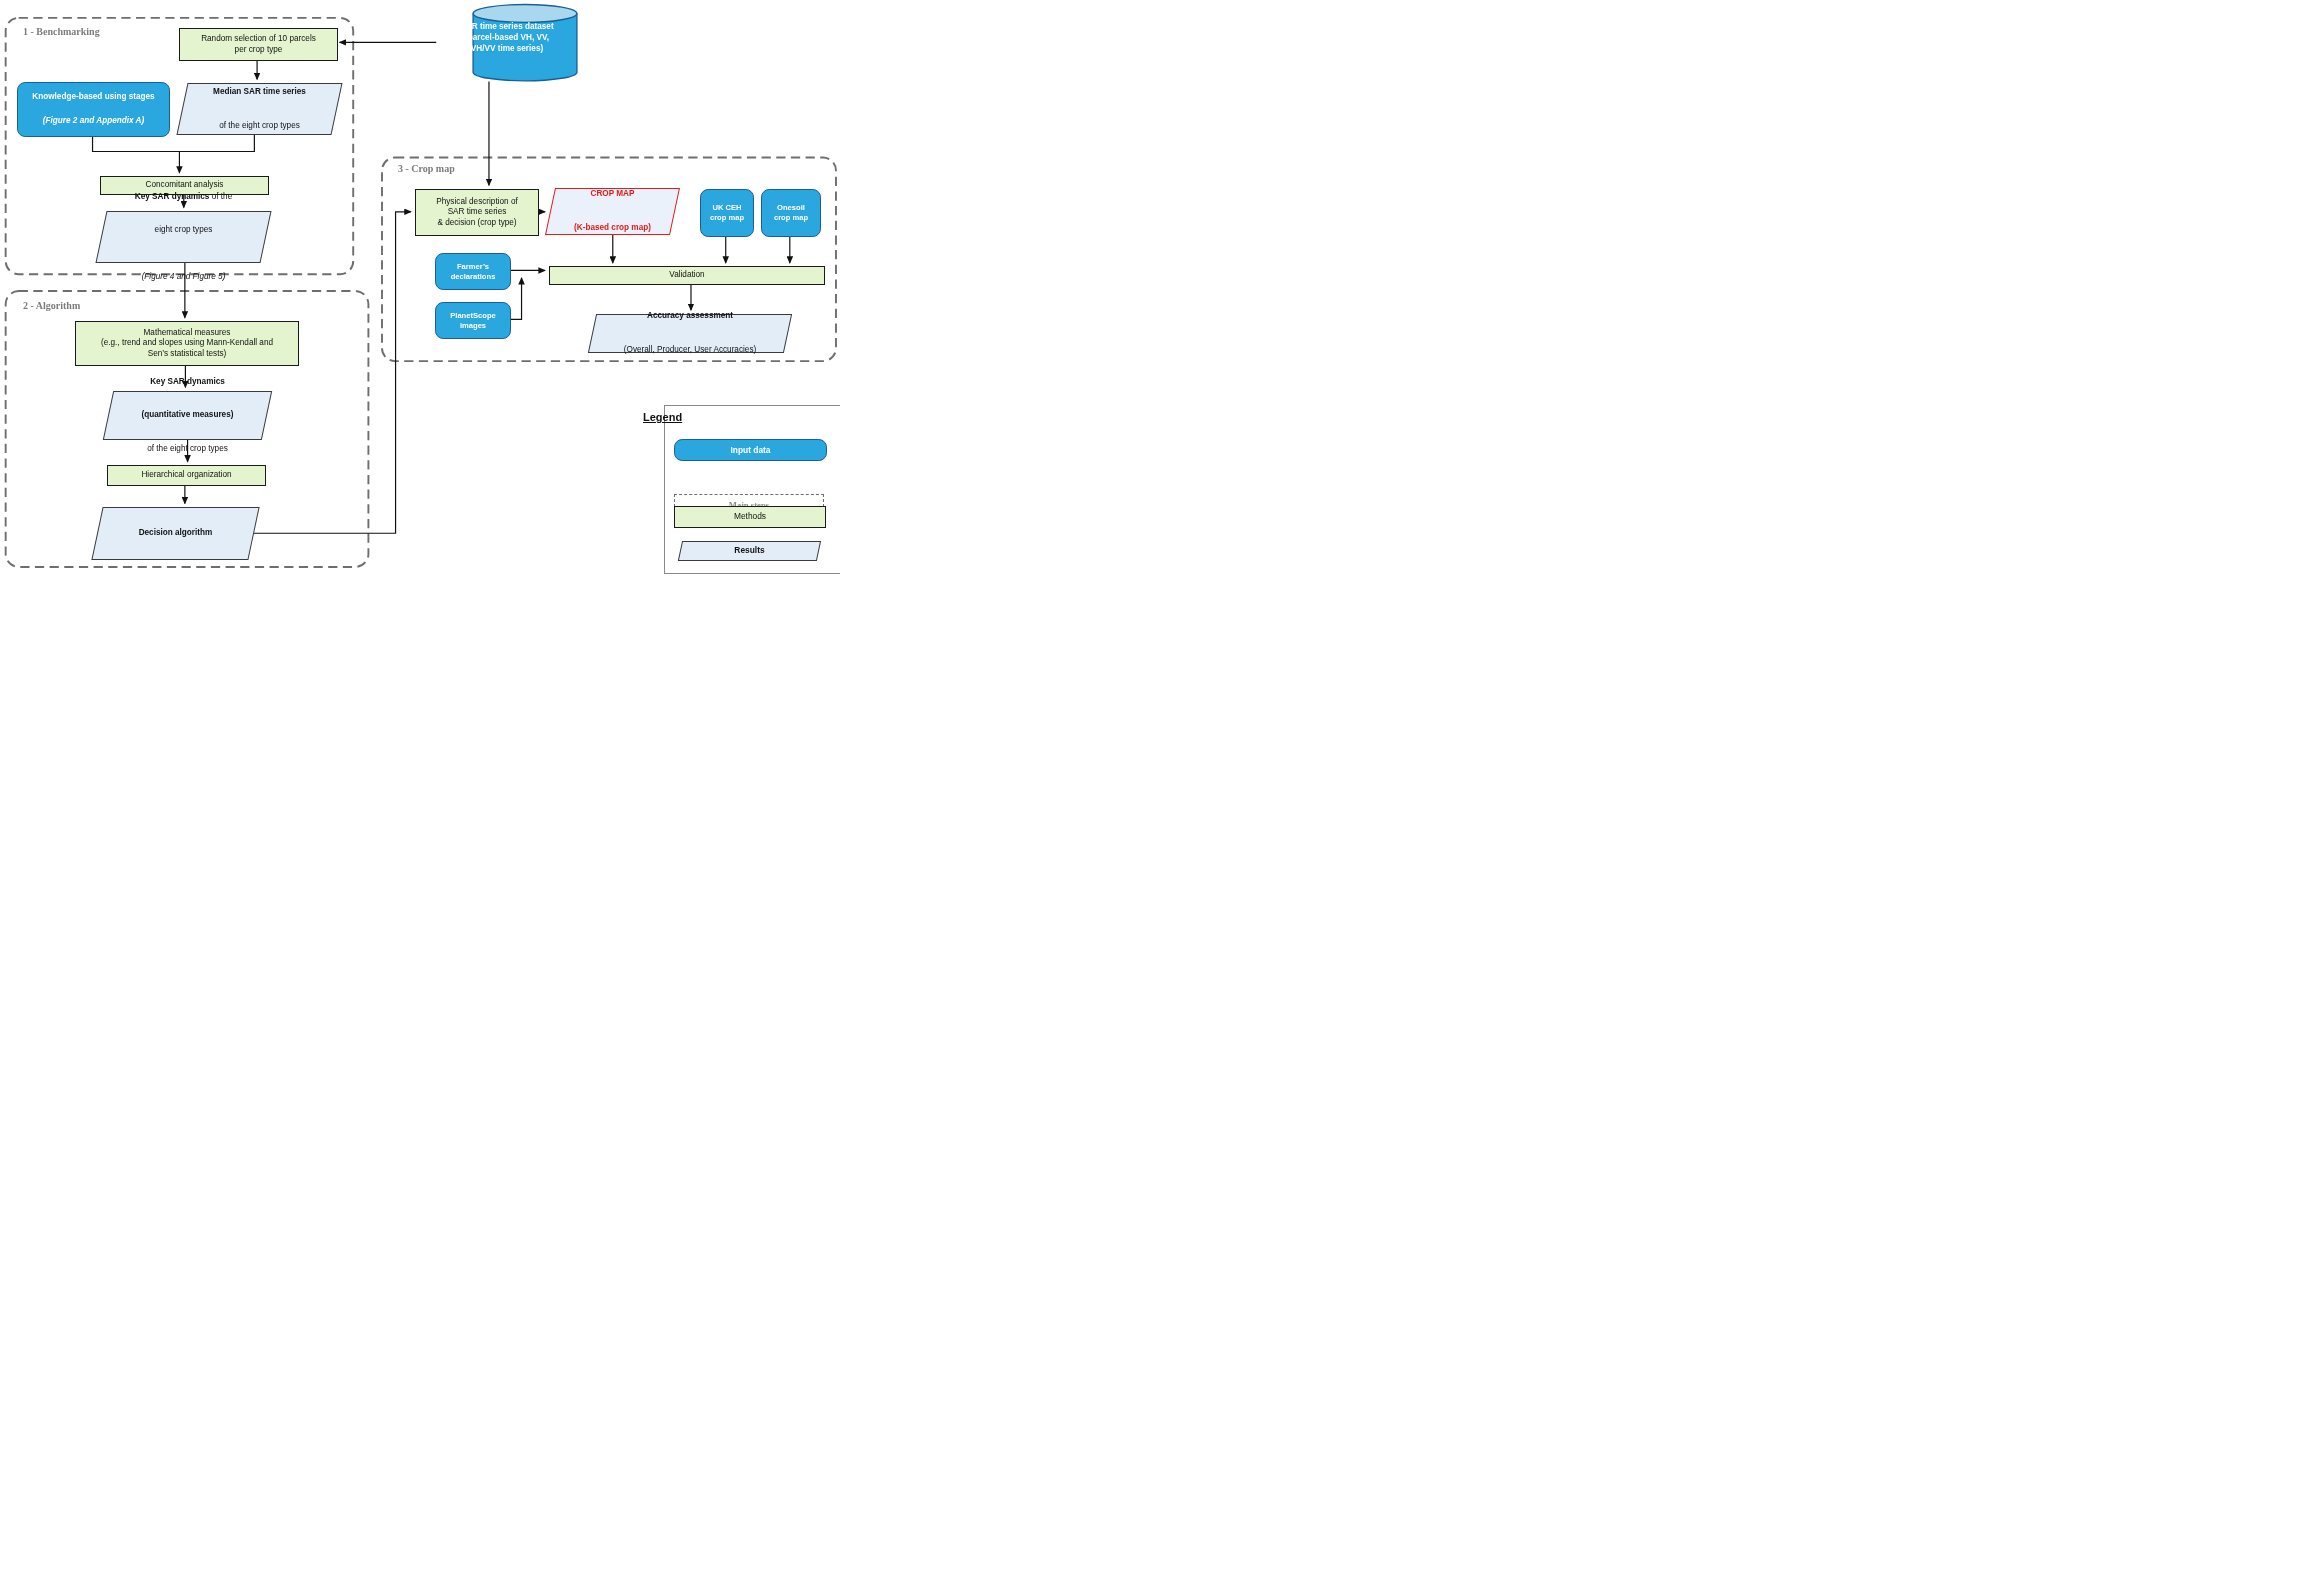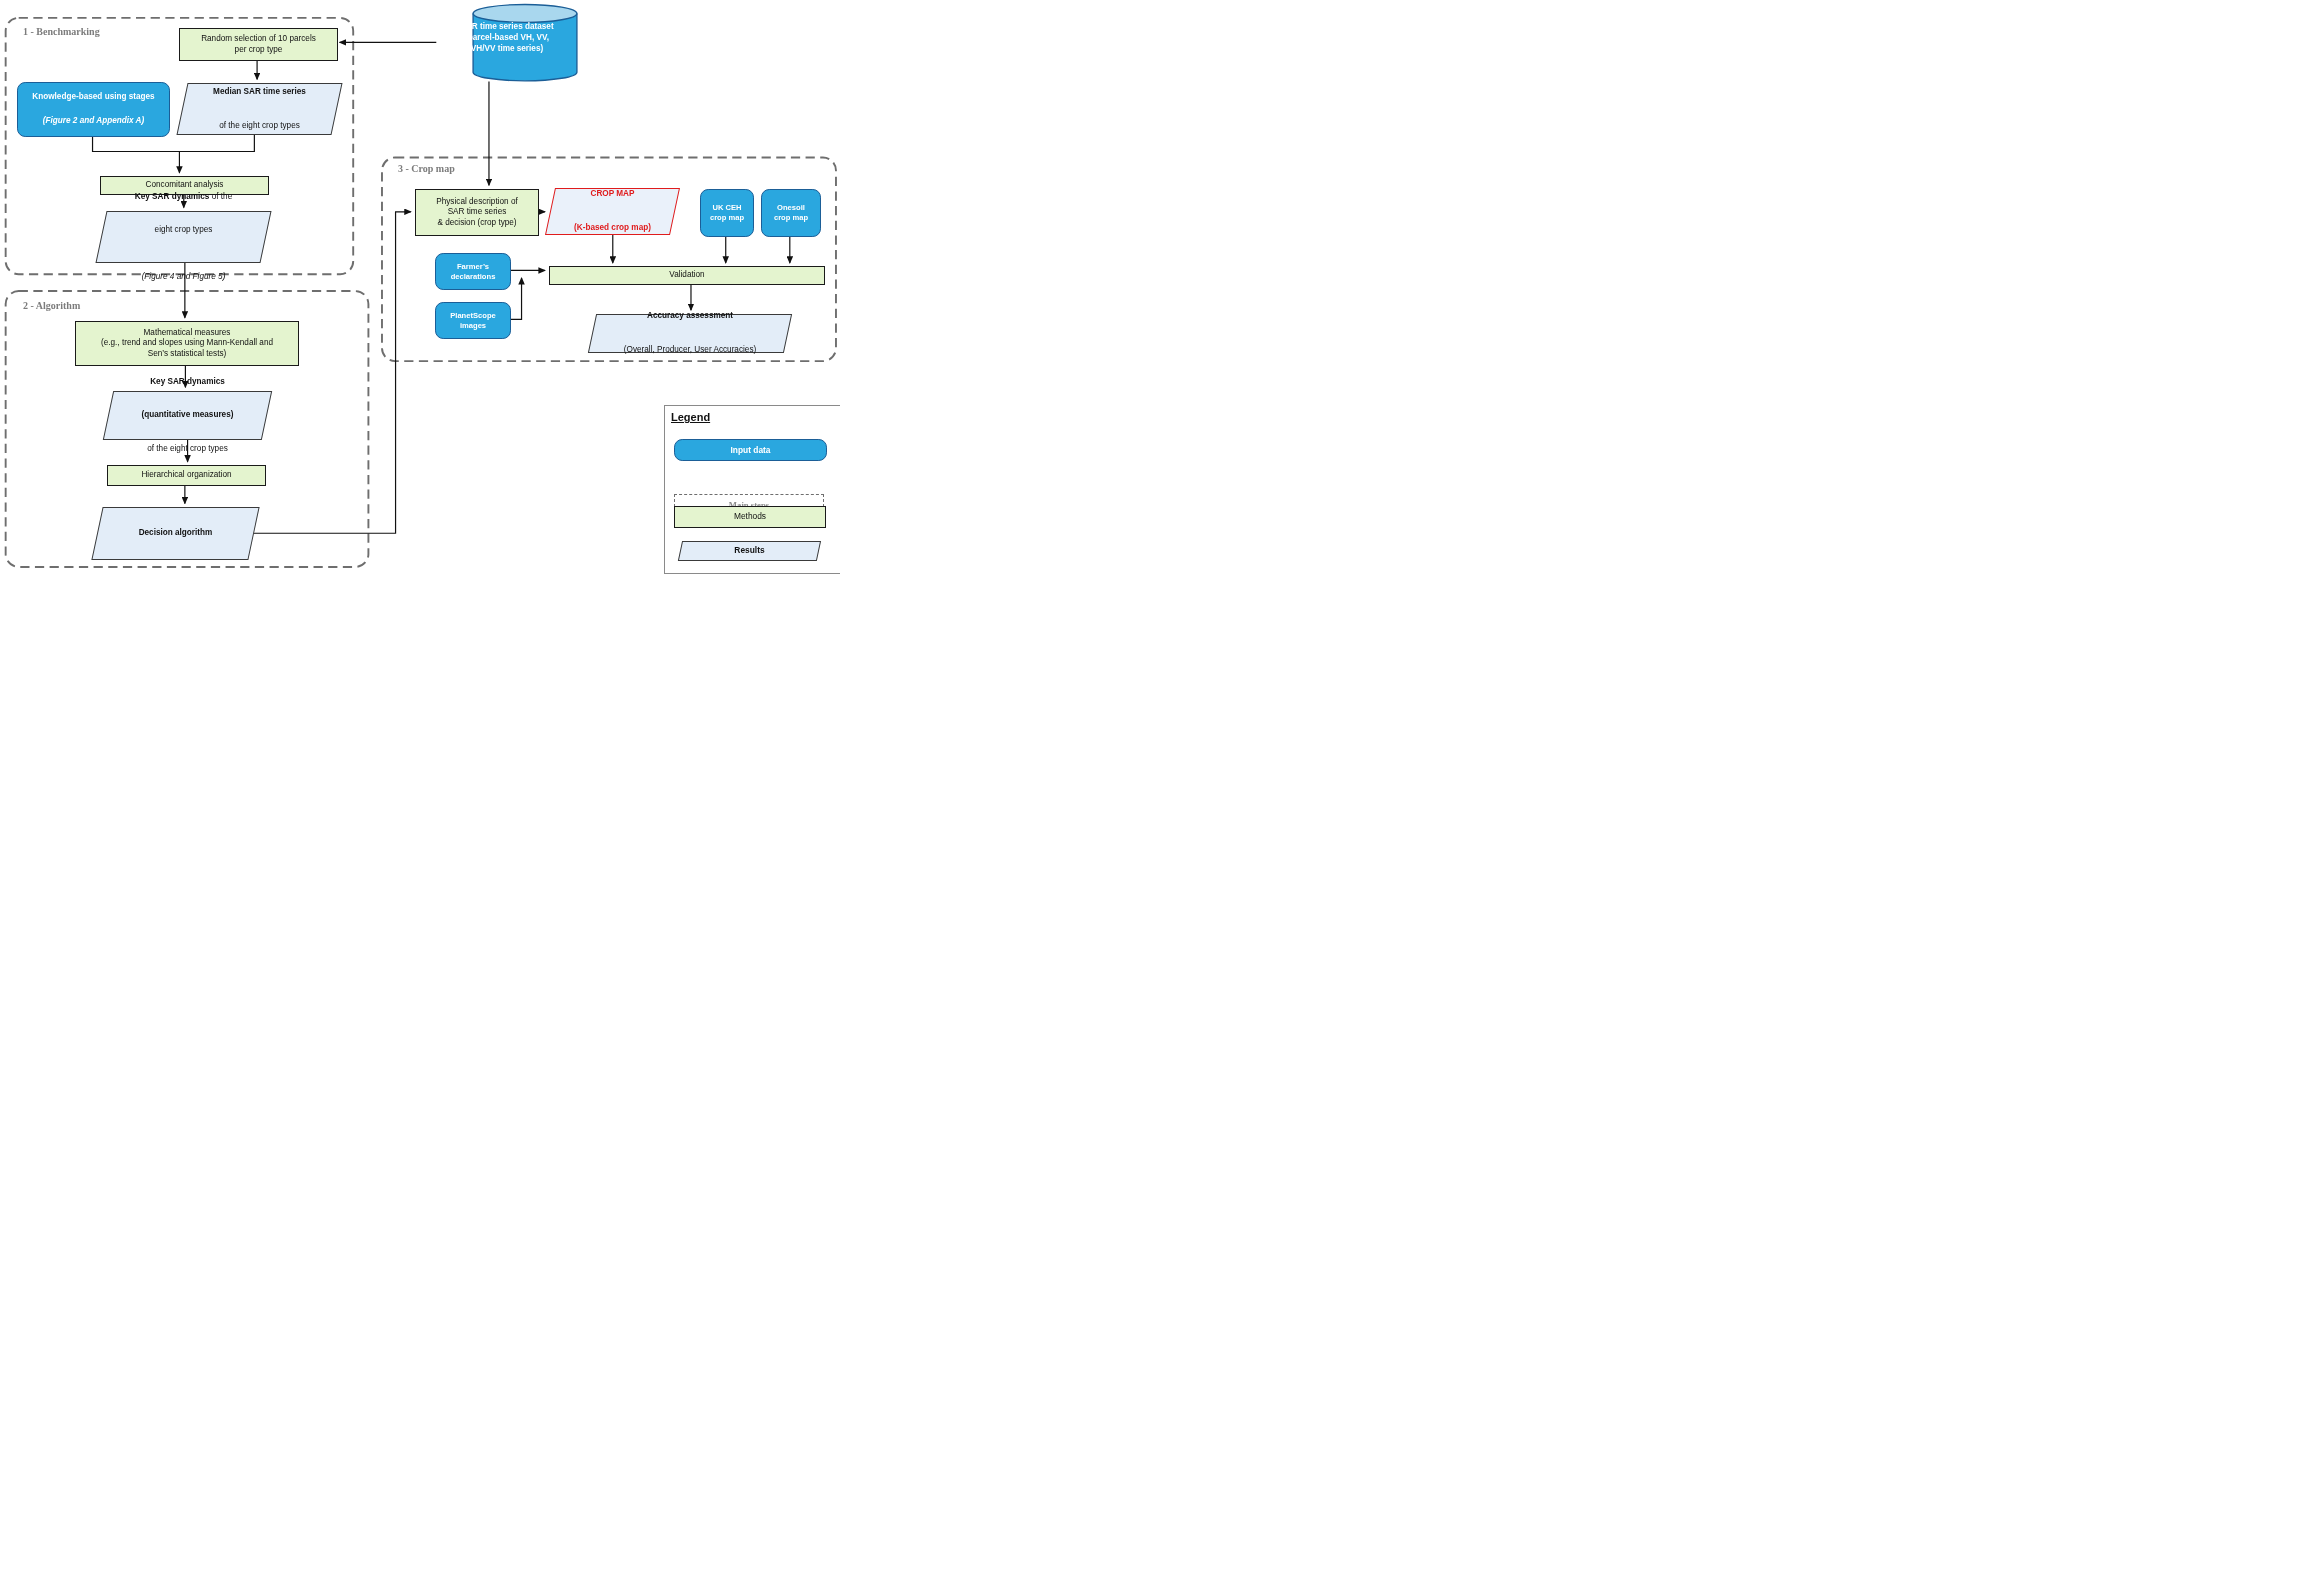--- a/index.html
+++ b/index.html
@@ -184,21 +184,21 @@
   <div class="node box-green" style="left:549px; top:266px; width:274px; height:17.4px;">
     <div>Validation</div>
   </div>
 
   <div class="node para" style="left:592px; top:314px; width:196px; height:39px;">
     <div class="b">Accuracy assessment</div>
     <div>(Overall, Producer, User Accuracies)</div>
   </div>
 
   <div class="legend-box" style="left:664px; top:405px; width:175px; height:167px;"></div>
-  <div class="legend-title" style="left:671px; top:411px;">Legend</div>
+  <div class="legend-title" style="left:643px; top:411px;">Legend</div>
 
   <div class="node box-blue" style="left:674px; top:439px; width:151px; height:20px; font-size:8.4px;">
     <div>Input data</div>
   </div>
 
   <div class="legend-steps" style="left:674px; top:472px; width:148px; height:20.7px;">
     <span>Main steps</span>
   </div>
 
   <div class="node box-green legend-item-label" style="left:674px; top:506px; width:150px; height:19.6px;">

